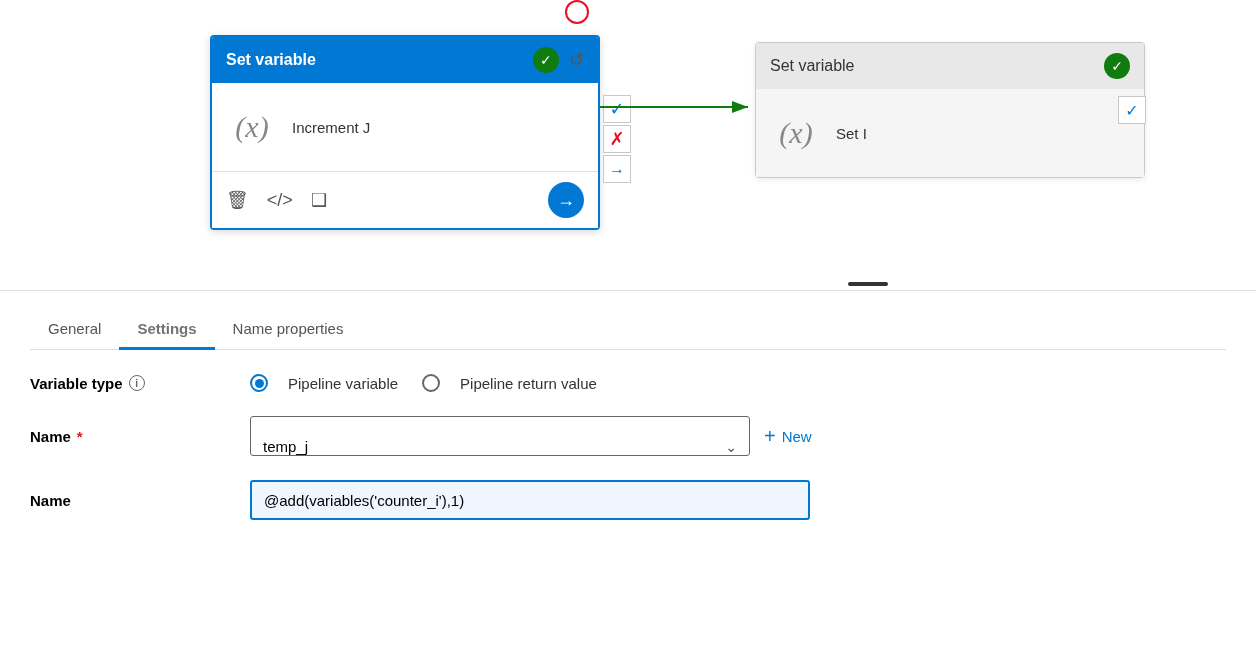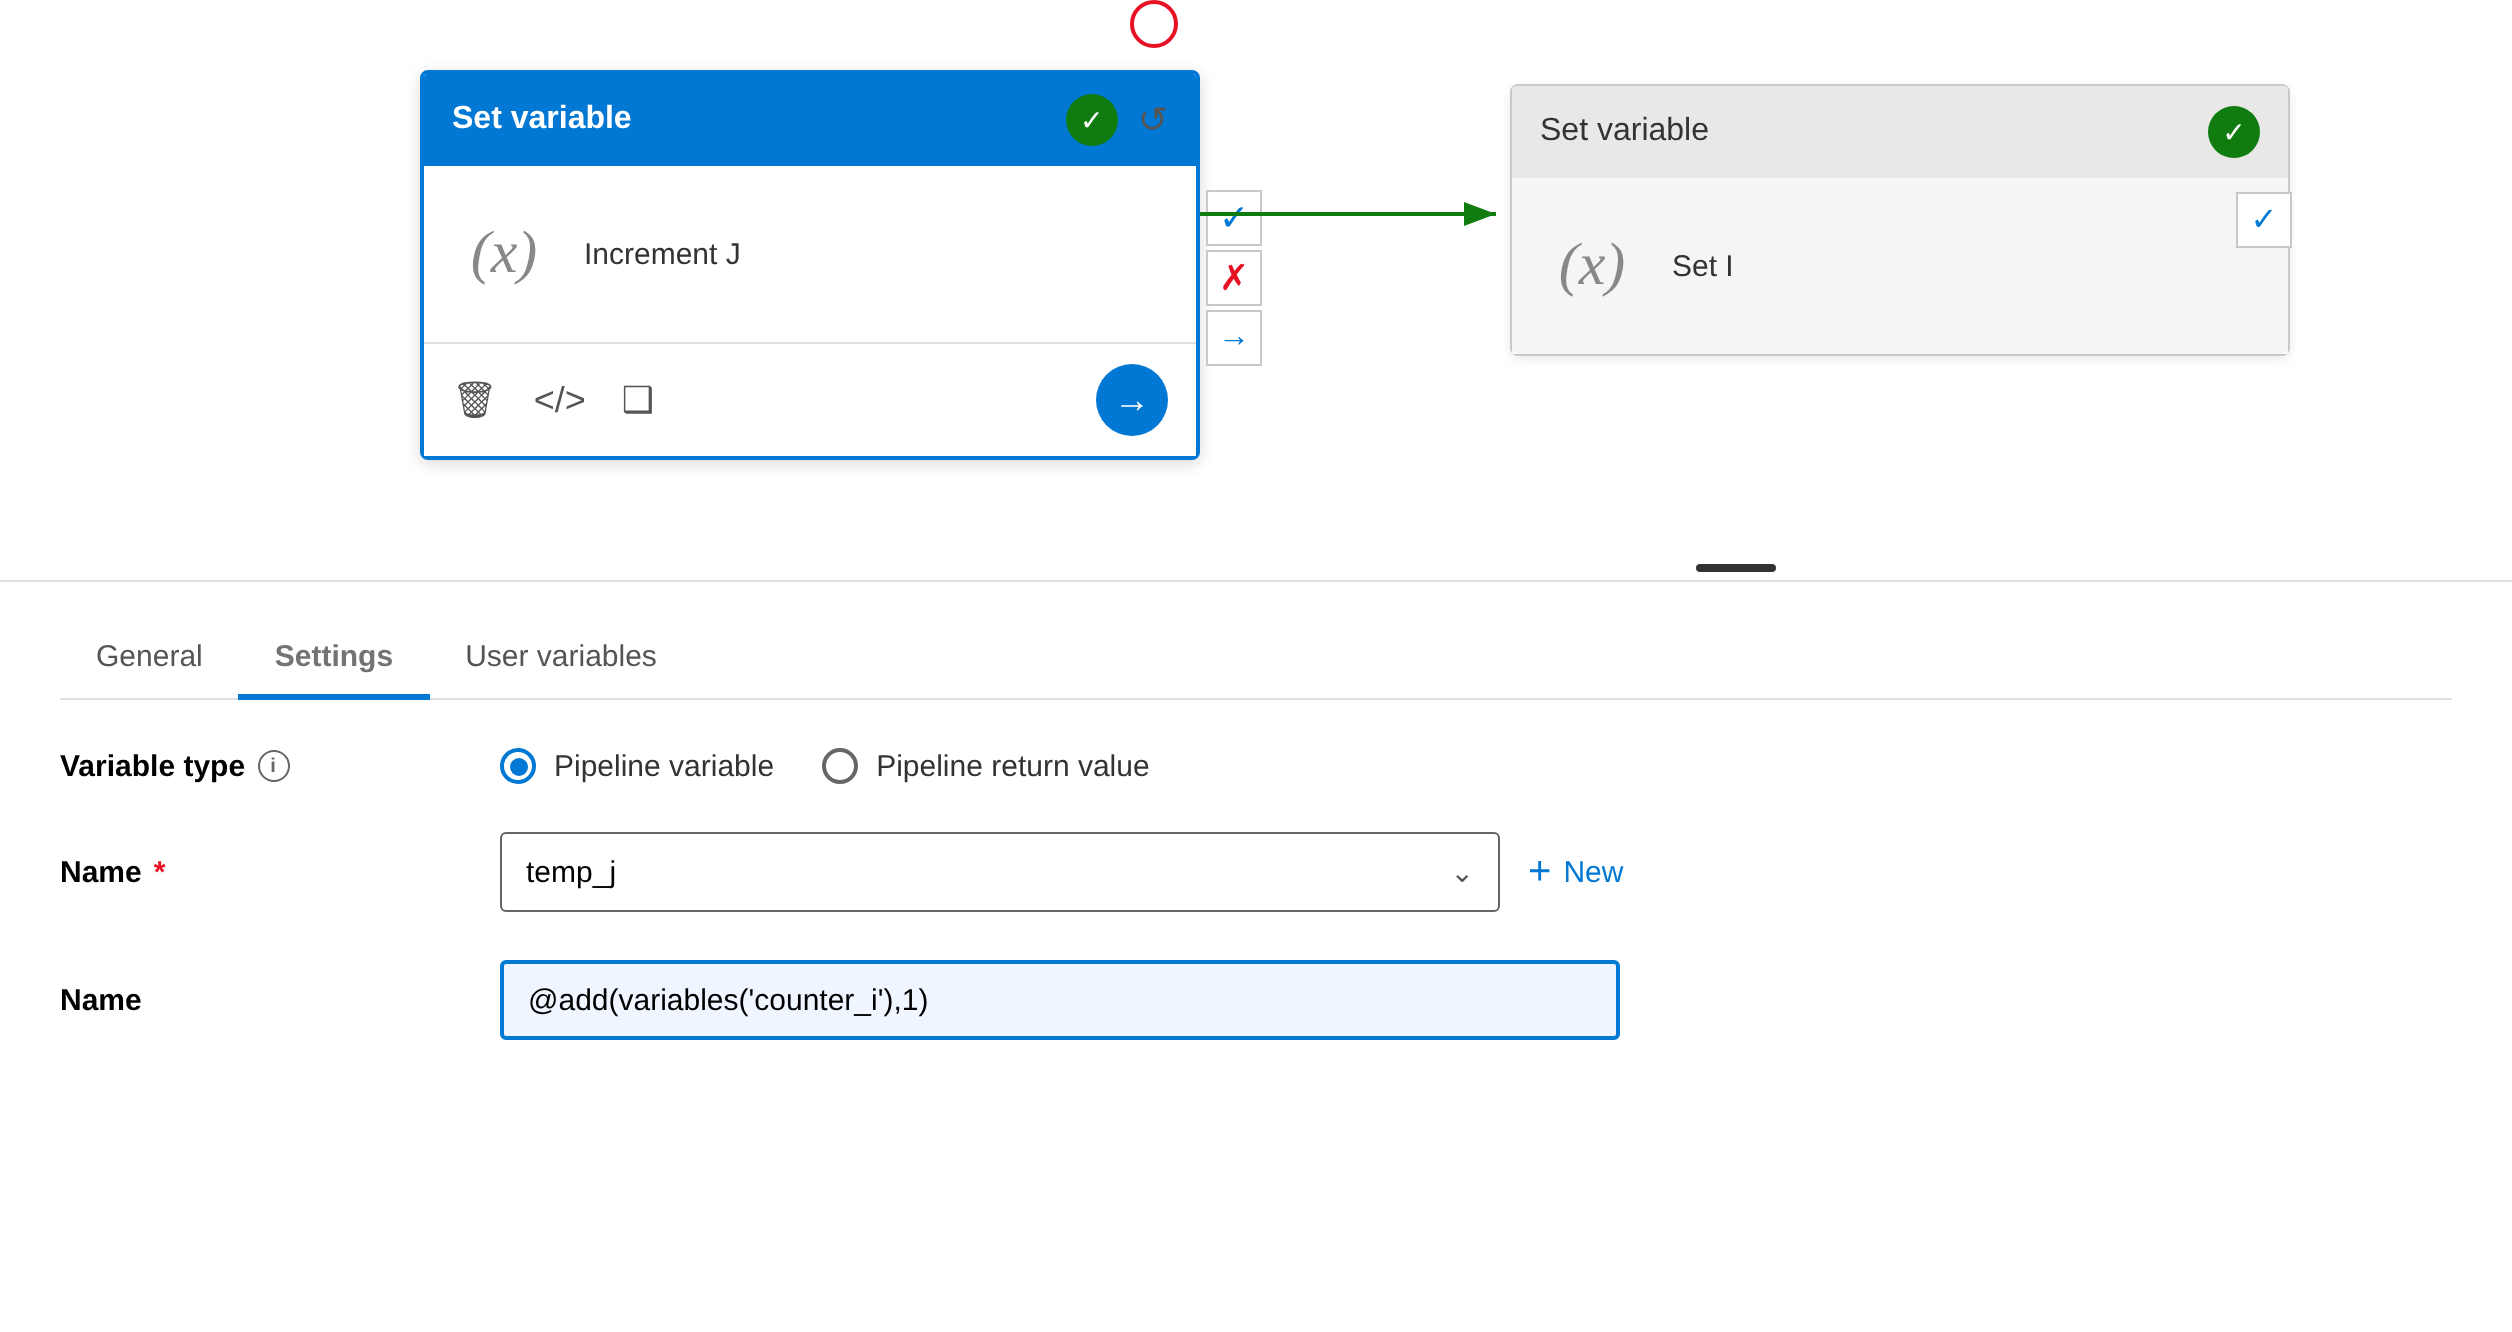--- a/index.html
+++ b/index.html
@@ -256,21 +256,21 @@
 
     
     .radio-group {
       display: flex;
       align-items: center;
       gap: 24px;
     }
     .radio-item {
       display: flex;
       align-items: center;
-      gap: 9px;
+      gap: 20px;
       font-size: 15px;
       color: #333;
       cursor: pointer;
     }
     .radio-outer {
       width: 18px;
       height: 18px;
       border: 2px solid #0078d4;
       border-radius: 50%;
       display: flex;
@@ -298,21 +298,21 @@
       align-items: center;
       gap: 14px;
     }
     .dropdown {
       width: 500px;
       height: 40px;
       border: 1px solid #666;
       border-radius: 3px;
       background: #ffffff;
       display: flex;
-      align-items: center;
+      align-items: flex-end;
       justify-content: space-between;
       padding: 0 12px;
       cursor: pointer;
       font-size: 15px;
       color: #000;
     }
     .dropdown-chevron {
       color: #555;
       font-size: 14px;
     }
@@ -481,21 +481,21 @@
 <div class="bottom-panel">
 
   <div class="tabs">
     <div class="tab">
       <span>General</span>
     </div>
     <div class="tab active">
       <span>Settings</span>
     </div>
     <div class="tab">
-      <span>User variables</span>
+      <span>Name properties</span>
     </div>
   </div>
 
   <div class="form-row">
     <div class="form-label">
       <span>Variable type</span>
       <div class="info-icon">
         <span>i</span>
       </div>
     </div>

